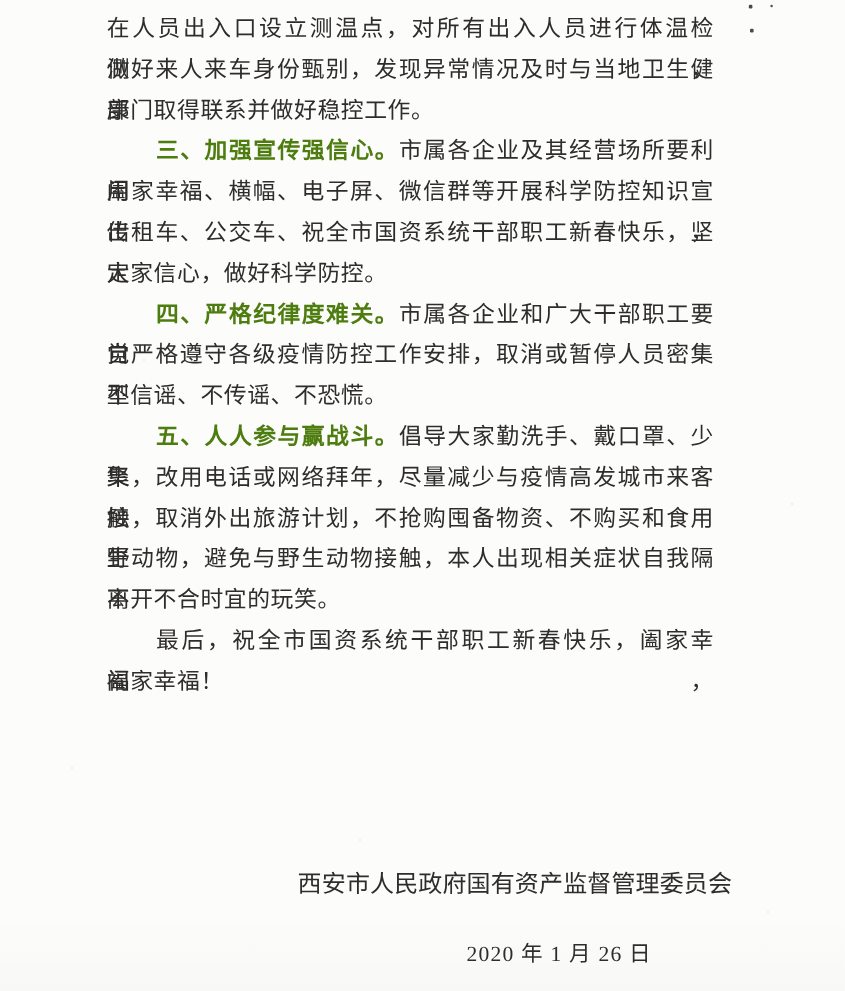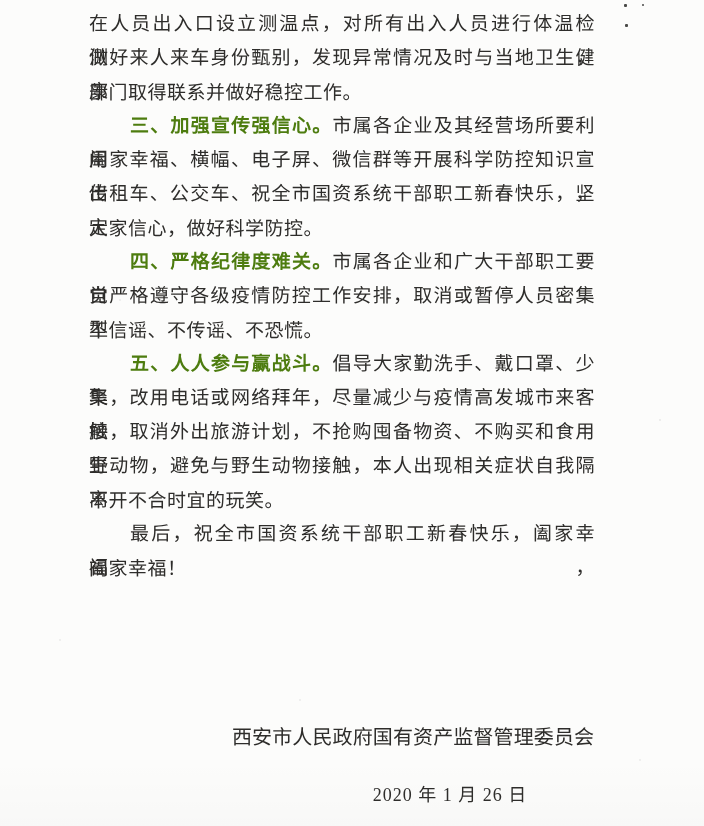--- a/index.html
+++ b/index.html
@@ -52,21 +52,21 @@
   .line.indent {
     text-indent: 41px;
   }
   .line b {
     font-weight: bold;
     color: #4d7c0f;
   }
 
   .signature-block {
     position: absolute;
-    left: 232px;
+    left: 248px;
     top: 720px;
     width: 362px;
     font-size: 20px;
     line-height: 34px;
   }
   .signature-line {
     text-align: justify;
     text-align-last: justify;
     text-justify: inter-character;
     height: 34px;

